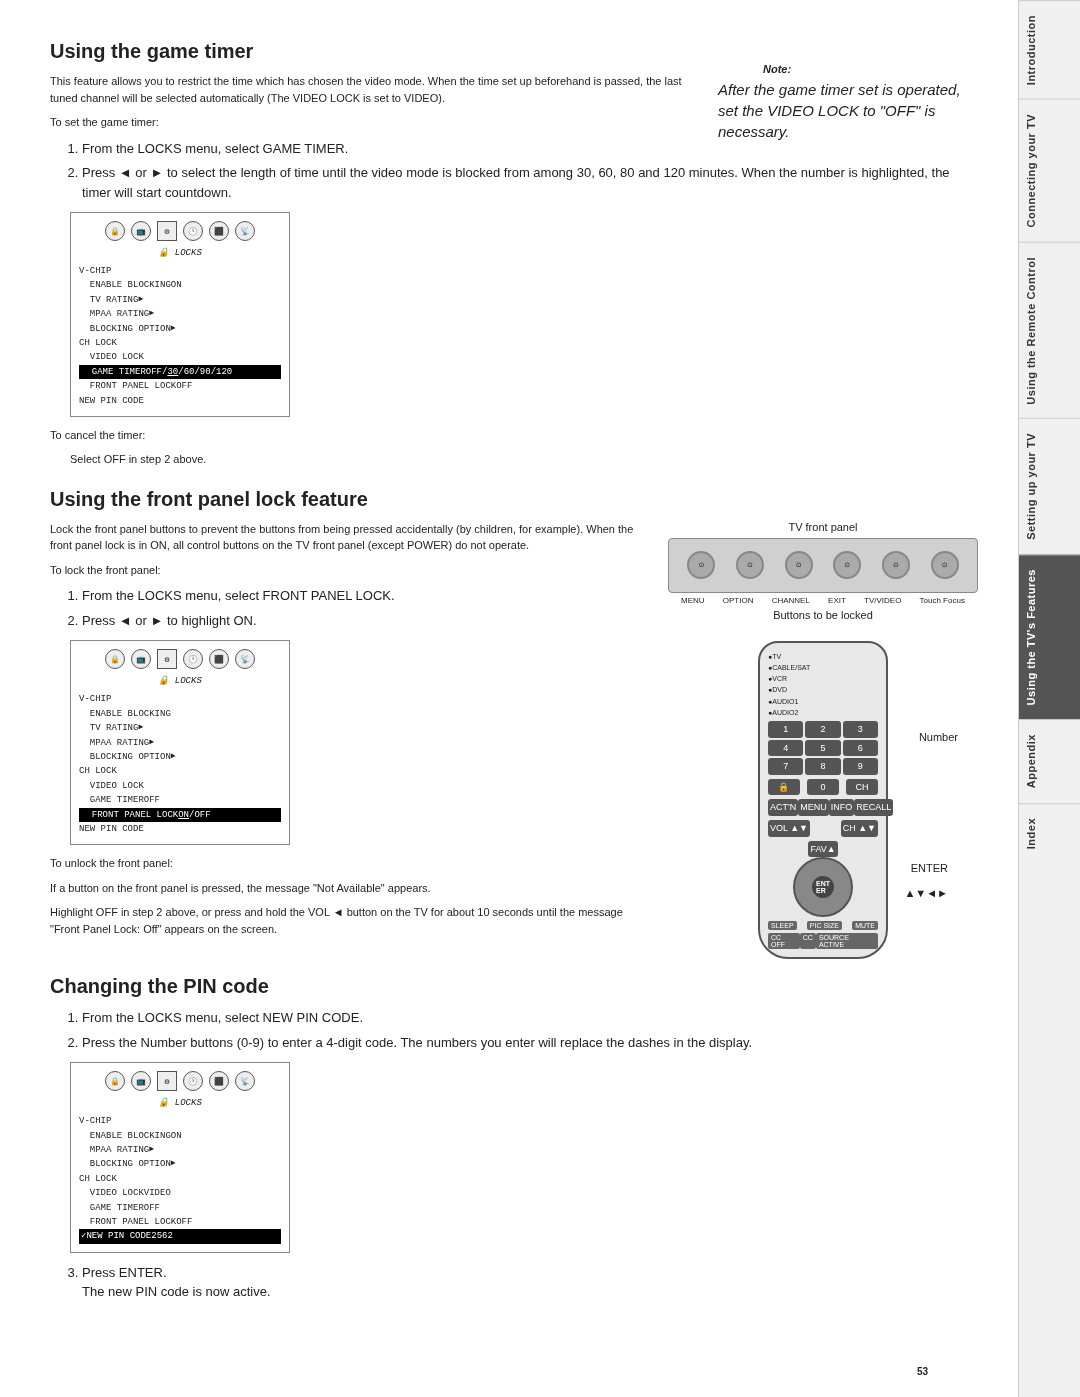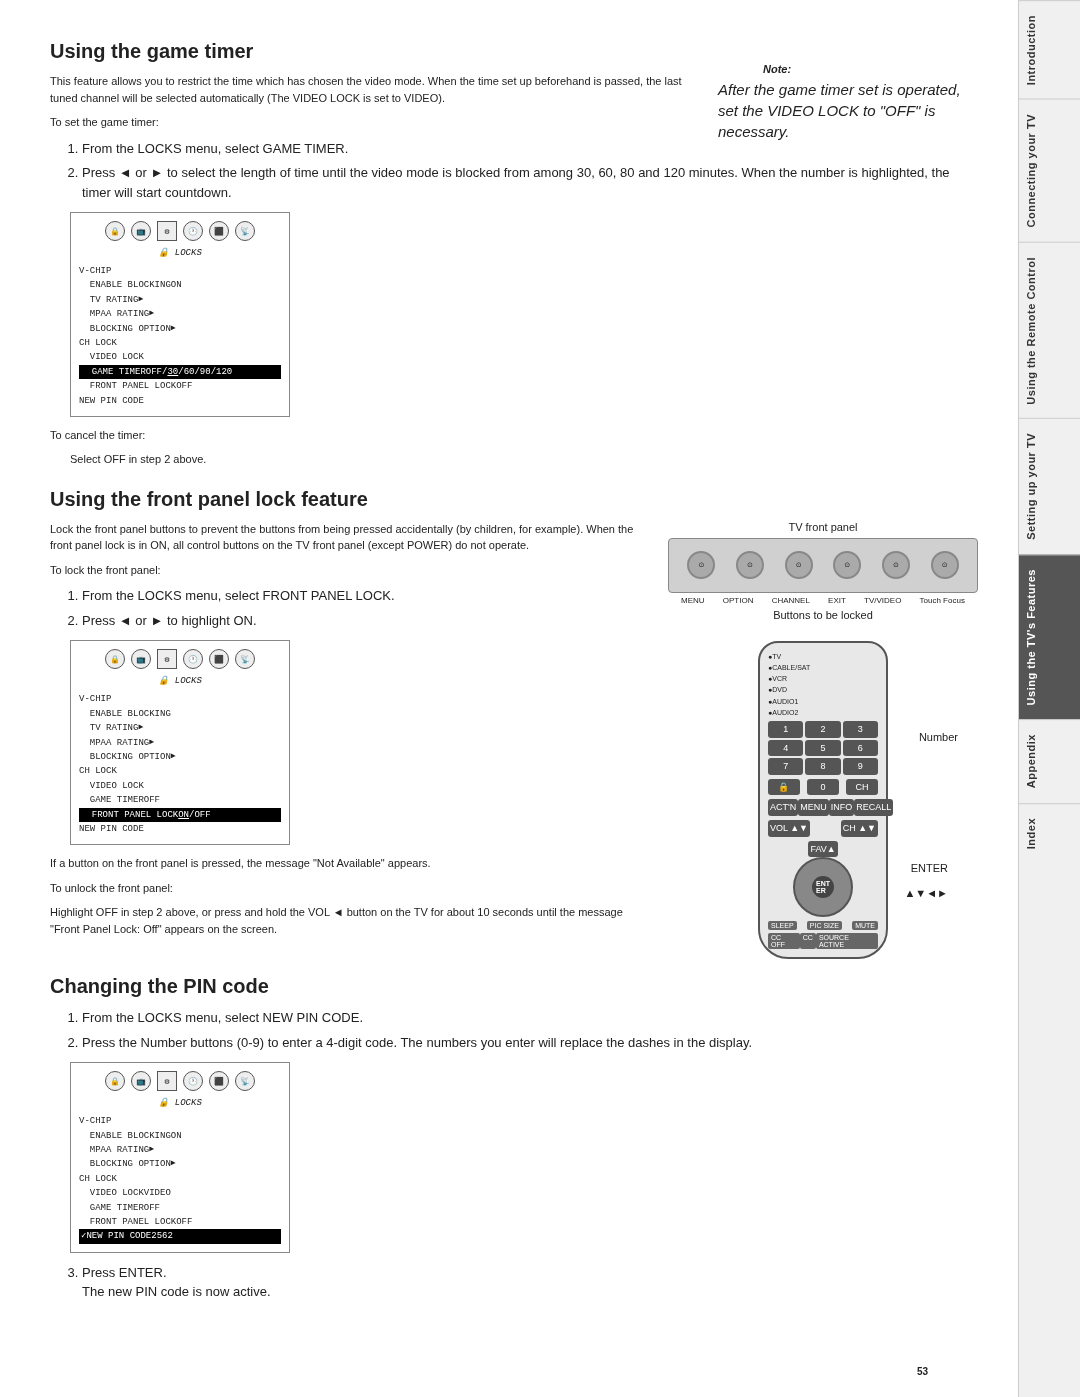--- a/index.html
+++ b/index.html
@@ -447,22 +447,22 @@
               <div class="menu-item highlighted">
                   <span>&nbsp;&nbsp;FRONT PANEL LOCK</span>
                   <span><span style="text-decoration:underline">ON</span>/OFF</span>
                 </div>
               <div class="menu-item">
                   <span>NEW PIN CODE</span>
                 </div>
             </div>
           </div>
 
+          <p>To unlock the front panel:</p>
           <p>If a button on the front panel is pressed, the message "Not Available" appears.</p>
-          <p>To unlock the front panel:</p>
           <p>Highlight OFF in step 2 above, or press and hold the VOL ◄ button on the TV for about 10 seconds until the message "Front Panel Lock: Off" appears on the screen.</p>
         </div>
 
         <div class="right-col">
 
           <div class="tv-front-panel">
             <div class="tv-front-panel-label">TV front panel</div>
             <div class="tv-panel-image">
               <div class="tv-panel-button">⊙</div>
               <div class="tv-panel-button">⊙</div>

